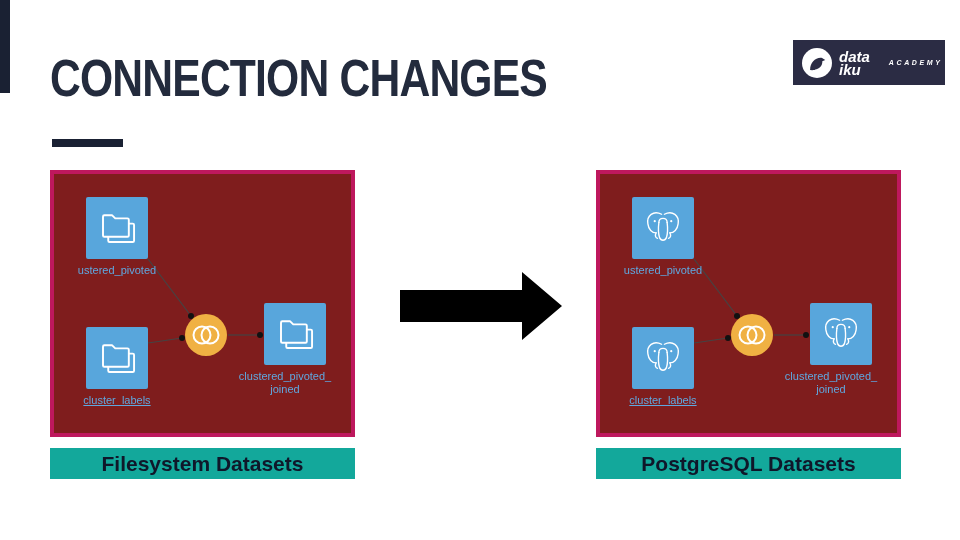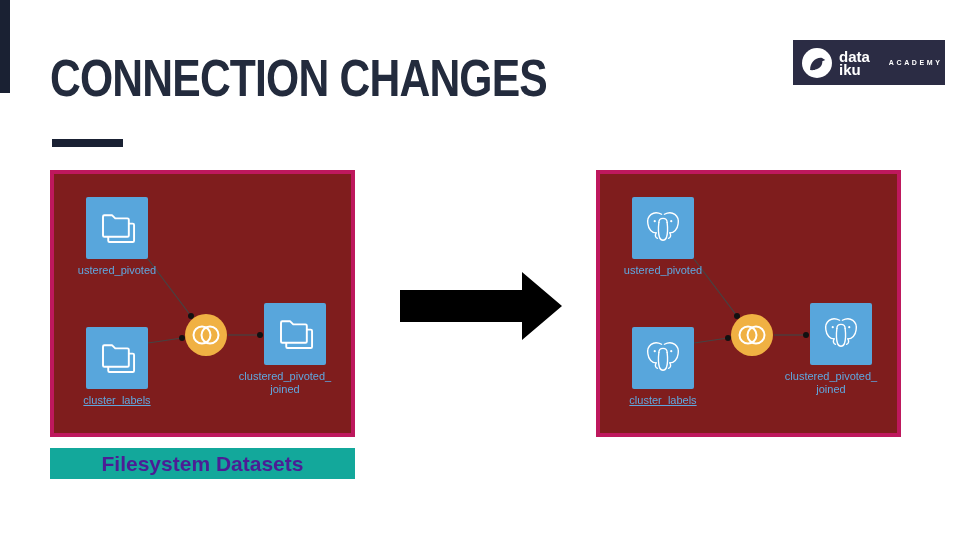--- a/index.html
+++ b/index.html
@@ -35,20 +35,21 @@
     background: #1A2133;
   }
 
   
   .logo {
     position: absolute; left: 793px; top: 40px;
     width: 152px; height: 45px;
     background: #2B2C44;
     display: flex; align-items: center;
     padding: 0 10px 0 9px;
+    font-style: italic;
   }
   .logo-circle {
     width: 30px; height: 30px; border-radius: 50%;
     background: #ffffff; flex: 0 0 auto;
     display: flex; align-items: center; justify-content: center;
   }
   .logo-word {
     margin-left: 7px;
     color: #ffffff; font-weight: 700;
     font-size: 15px; line-height: 13px;
@@ -72,21 +73,21 @@
     width: 305px; height: 267px;
     border: 4px solid #be185d;
     background: #7f1d1d;
     overflow: hidden;
   }
   .banner {
     margin-top: 11px;
     width: 305px; height: 31px;
     background: #13A89B;
     display: flex; align-items: center; justify-content: center;
-    color: #4c1d95; font-size: 21px; font-weight: 700;
+    color: #0f172a; font-size: 21px; font-weight: 700;
   }
 
   
   .node {
     position: absolute;
     width: 62px; height: 62px;
     background: #58A6DC; border-radius: 2px;
     display: flex; align-items: center; justify-content: center;
   }
   .node-top    { left: 32px; top: 23px; }
@@ -247,13 +248,14 @@
       </svg>
     </div>
 
     <div class="node-label label-top">ustered_pivoted</div>
     <div class="node-label label-bottom">cluster_labels</div>
     <div class="node-label label-out">
       <div>clustered_pivoted_</div>
       <div>joined</div>
     </div>
   </div>
+  <div class="banner">PostgreSQL Datasets</div>
 </div>
 
 </body></html>

